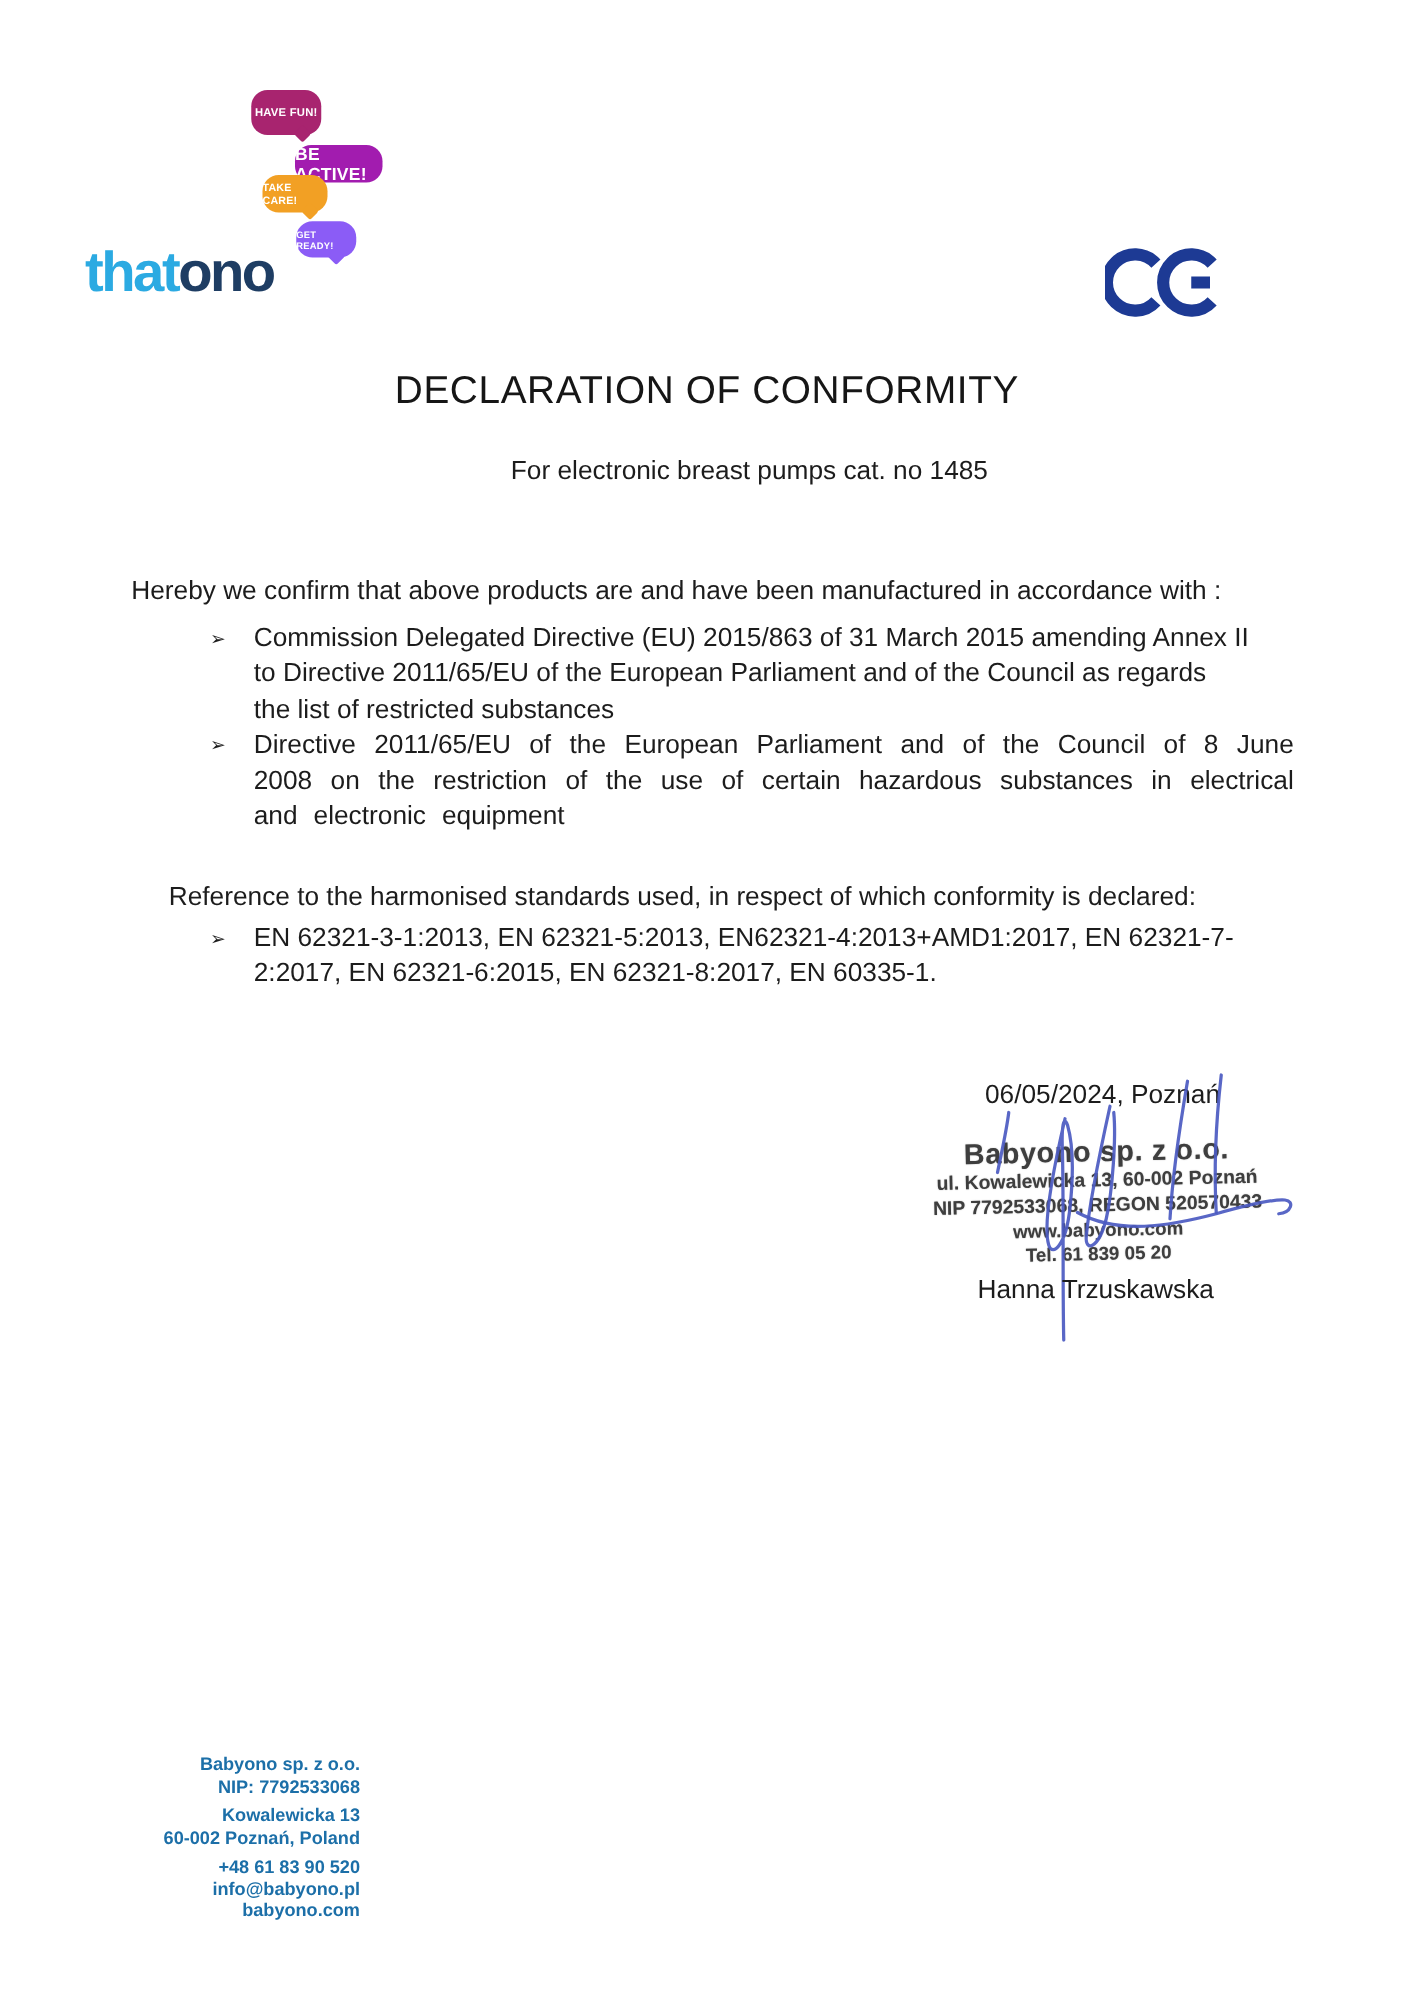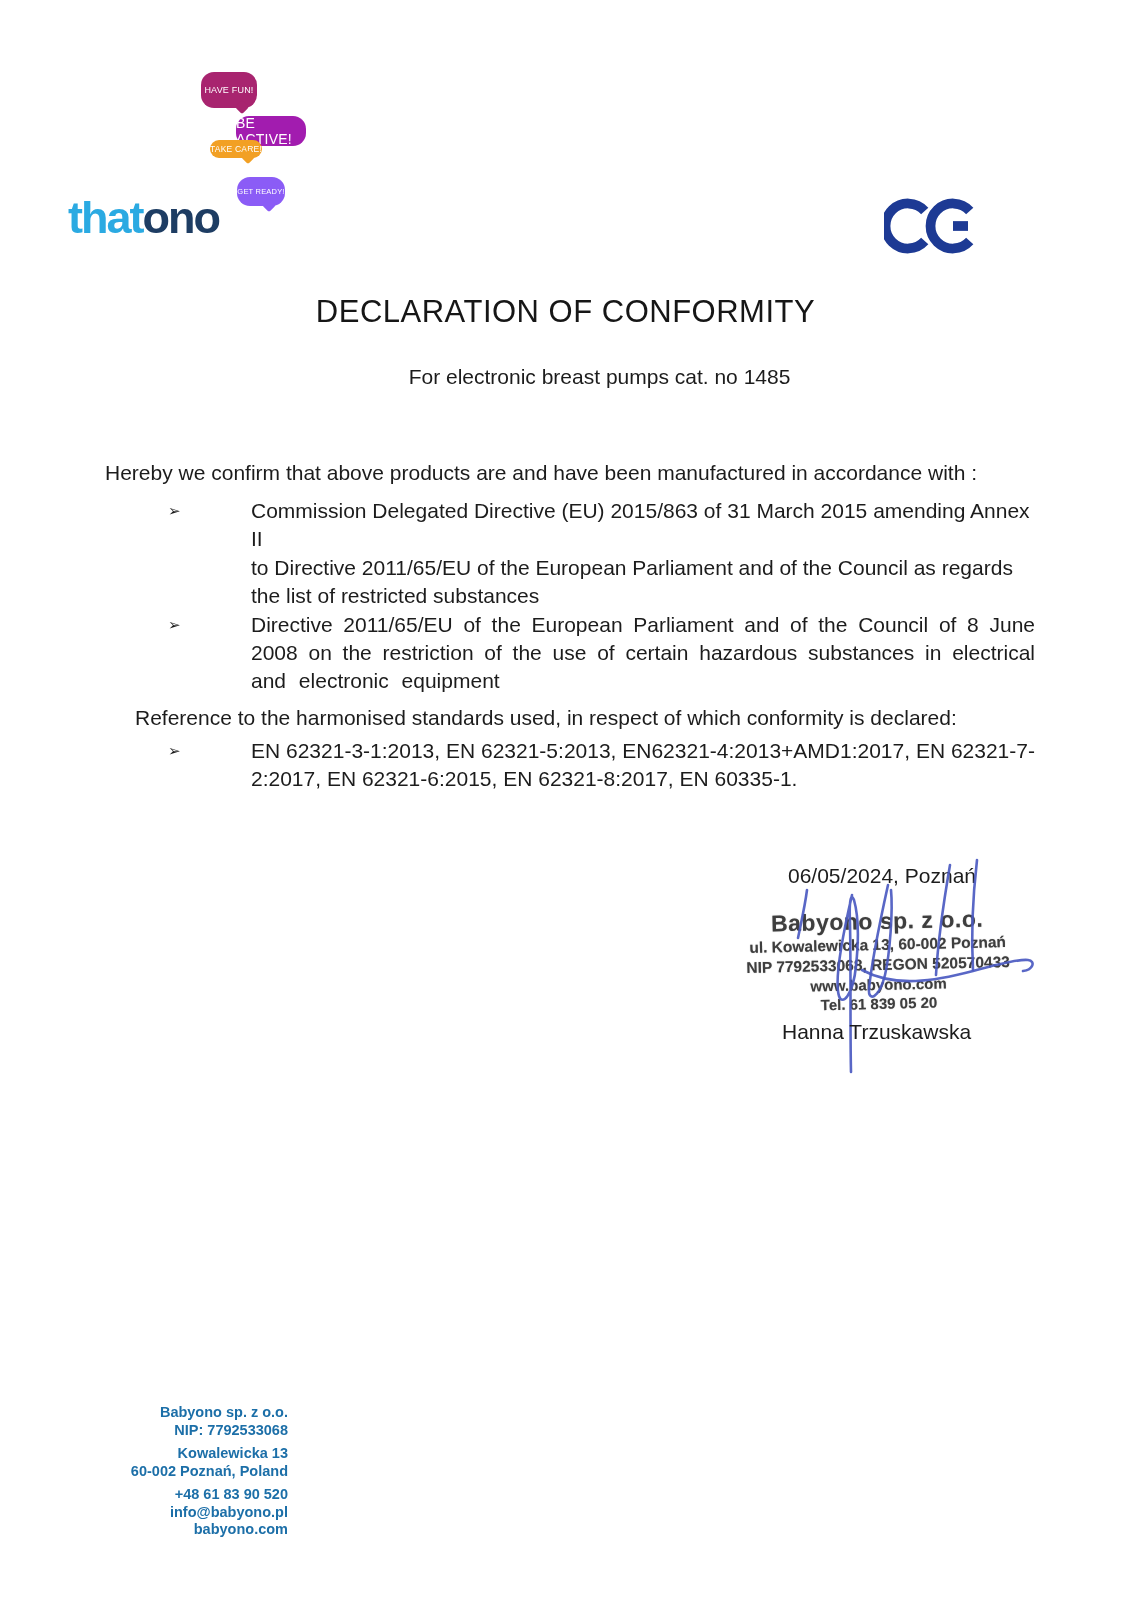--- a/index.html
+++ b/index.html
@@ -4,28 +4,28 @@
 <style>
   html,body{margin:0;padding:0;background:#ffffff;}
   .page{
     position:relative;width:1131px;height:1600px;background:#ffffff;overflow:hidden;
     font-family:"Liberation Sans","DejaVu Sans",sans-serif;color:#1c1c1c;
   }
 
   
   .logo{position:absolute;left:68px;top:70px;width:240px;height:190px;}
   .bubble{position:absolute;border-radius:13px;display:flex;align-items:center;justify-content:center;
-          color:#fff;font-weight:normal;letter-spacing:.2px;}
+          color:#fff;font-weight:bold;letter-spacing:.2px;}
   .bubble::after{content:"";position:absolute;bottom:-4px;width:10px;height:10px;
           background:inherit;transform:rotate(45deg);border-radius:2px;}
   .b1{left:133px;top:2px;width:56px;height:36px;background:#a8246f;font-size:9px;z-index:1;}
   .b1::after{right:10px;}
   .b2{left:168px;top:46px;width:70px;height:30px;background:#a21caf;font-size:14px;z-index:2;}
   .b2::after{left:9px;}
-  .b3{left:142px;top:70px;width:52px;height:18px;background:#f2a024;font-size:8.5px;z-index:3;}
+  .b3{left:142px;top:70px;width:52px;height:30px;background:#f2a024;font-size:8.5px;z-index:3;}
   .b3::after{right:9px;}
   .b4{left:169px;top:107px;width:48px;height:29px;background:#8b5cf6;font-size:7.5px;z-index:2;}
   .b4::after{right:11px;}
   .wordmark{position:absolute;left:0;top:122px;font-size:45px;font-weight:bold;letter-spacing:-2px;}
   .wm-light{color:#2baae2;}
   .wm-dark{color:#1e3d63;}
 
   
   .ce{position:absolute;left:884px;top:188px;width:90px;height:76px;}
   .ce path{stroke:#1d3a94;stroke-width:13;fill:none;}
@@ -36,21 +36,21 @@
   .subtitle{position:absolute;left:0;top:365px;width:1131px;text-align:center;font-size:21px;margin-left:34px;}
 
   
   .intro{position:absolute;left:105px;top:461px;font-size:21px;}
   .bullets{position:absolute;left:168px;width:900px;}
   .main-bullets{top:497px;}
   .ref-bullets{top:737px;}
   .bullet{display:flex;}
   .marker{width:35px;font-size:15px;padding-top:5px;flex:none;}
   .lines{width:832px;}
-  .bl{font-size:21px;line-height:28.4px;margin-left:48px;}
+  .bl{font-size:21px;line-height:28.4px;}
   .bl.just{text-align:justify;text-align-last:justify;}
   .bl.spread{word-spacing:7px;}
   .refintro{position:absolute;left:135px;top:706px;font-size:21px;}
 
   
   .dateline{position:absolute;left:788px;top:864px;font-size:21px;}
   .stamp{position:absolute;left:718px;top:908px;width:320px;text-align:center;
          color:#3e3e3e;font-weight:bold;transform:rotate(-1.3deg);
          text-shadow:0 0 1px rgba(62,62,62,.45);}
   .stamp .s1{font-size:23px;line-height:27px;letter-spacing:.5px;}

